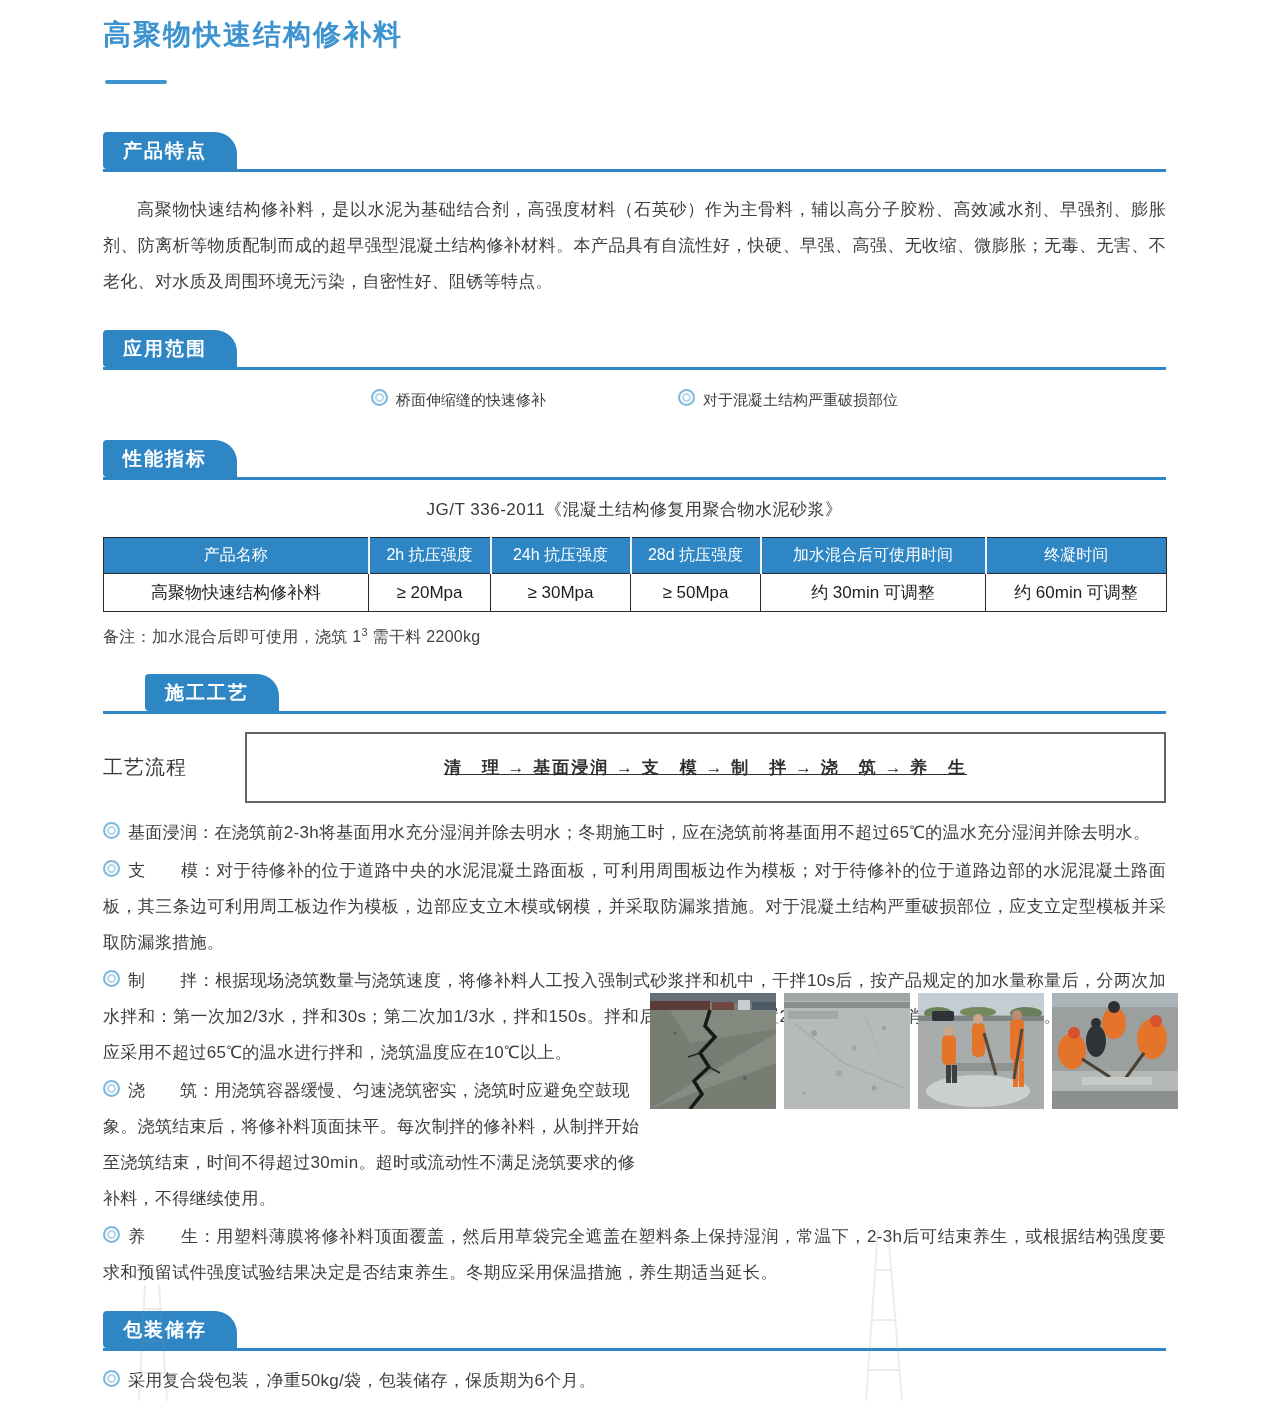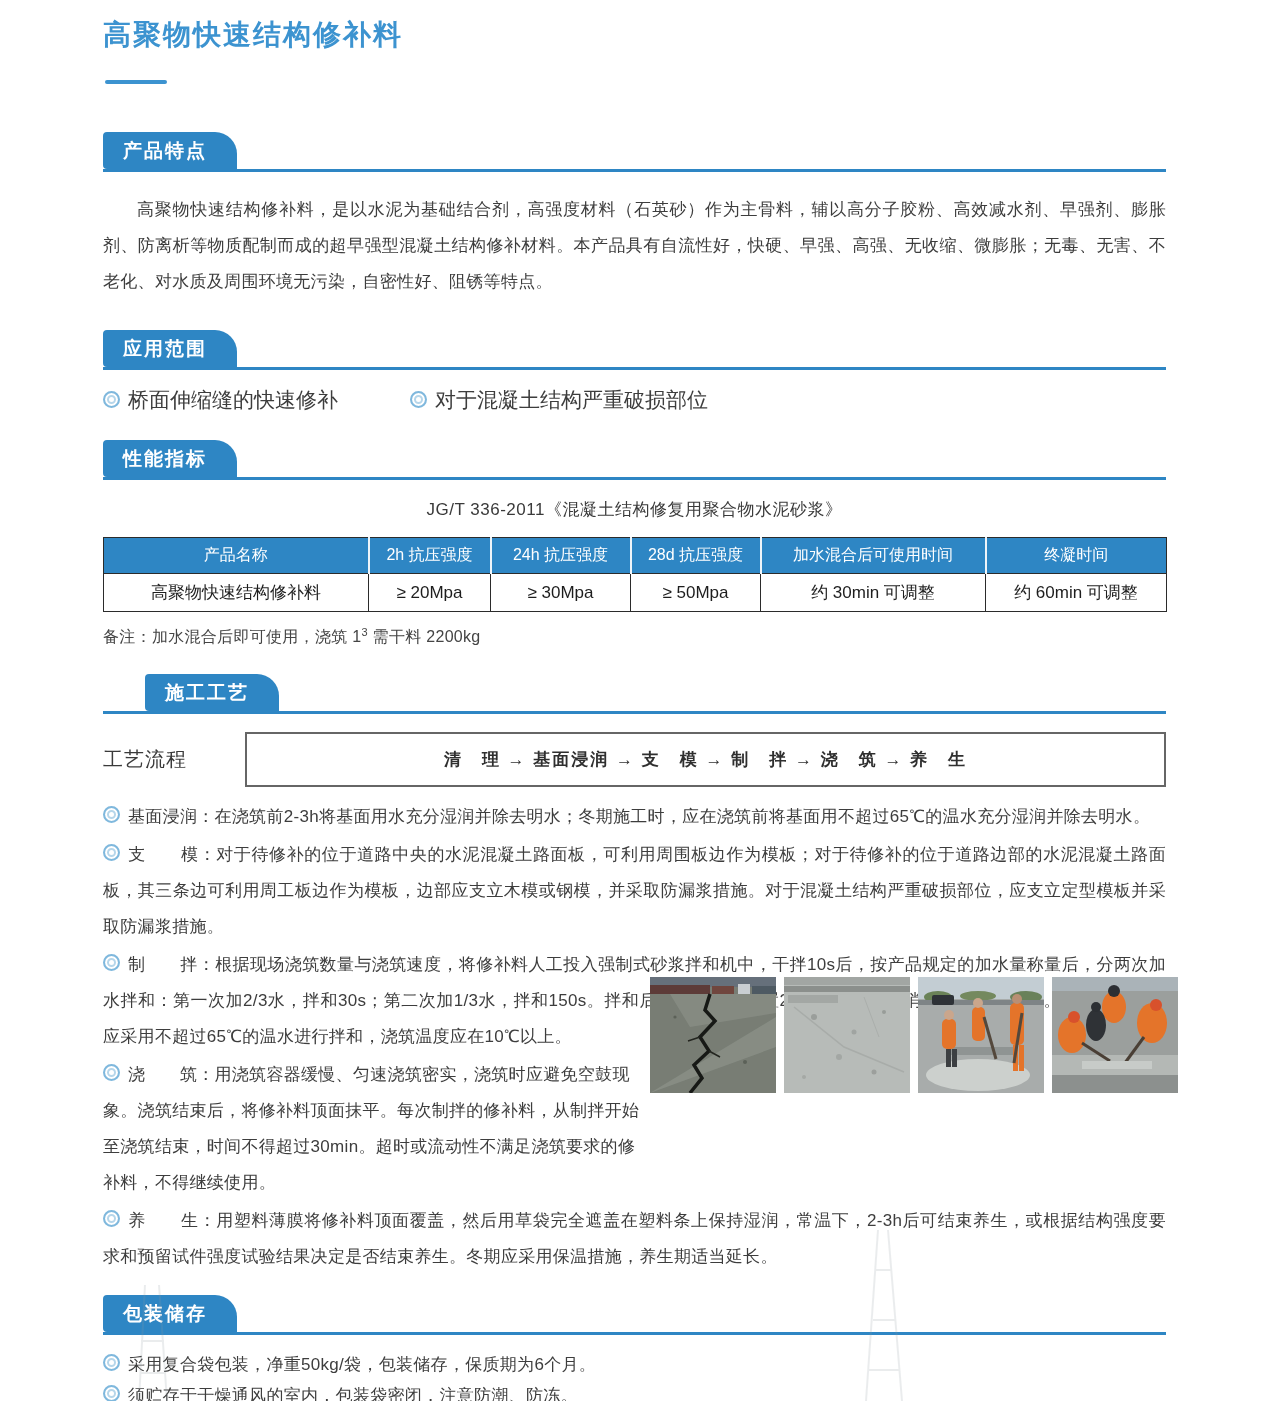--- a/index.html
+++ b/index.html
@@ -32,21 +32,21 @@
   .para{
     margin-top:20px;font-size:17px;line-height:36px;text-align:justify;
     text-indent:2em;color:var(--ink);letter-spacing:0.3px;
   }
   .ring{
     display:inline-block;width:13px;height:13px;border-radius:50%;
     border:2px solid var(--ring);
     box-shadow:inset 0 0 0 2px #ffffff, inset 0 0 0 4px #b6d6ea;
     vertical-align:-1px;margin-right:8px;background:#fff;
   }
-  .app-row{display:flex;margin-top:16px;font-size:21px;line-height:28px;}
+  .app-row{display:flex;margin-top:16px;font-size:15px;line-height:28px;justify-content:center;}
   .app-item:first-child{width:307px;}
 
   .standard-line{margin-top:18px;text-align:center;font-size:17px;color:#3a3a3a;letter-spacing:0.5px;}
 
   
   table.perf{border-collapse:collapse;margin-top:16px;width:1063px;table-layout:fixed;}
   table.perf th{
     background:var(--accent);color:#fff;font-size:16px;font-weight:normal;
     padding:7px 2px;border:1.5px solid #2b2b2b;border-left:2px solid #eef4f9;
   }
@@ -56,21 +56,21 @@
     padding:7px 2px;border:1.5px solid #2b2b2b;
   }
   .note-line{margin-top:14px;font-size:16px;color:#444;letter-spacing:0.3px;}
   .note-line sup{font-size:11px;}
 
   
   .flow-row{display:flex;align-items:stretch;margin-top:18px;}
   .flow-label{width:142px;font-size:20px;color:#3a3a3a;display:flex;align-items:center;letter-spacing:1px;}
   .flow-box{
     flex:1;border:2px solid #666;display:flex;align-items:center;justify-content:center;
-    font-size:17px;font-weight:bold;color:#2f2f2f;letter-spacing:2px;padding:14px 0;
+    font-size:17px;font-weight:bold;color:#2f2f2f;letter-spacing:2px;padding:22px 0;text-decoration:underline;
   }
   .steps{position:relative;margin-top:12px;}
   .step{font-size:17px;line-height:36px;text-align:justify;letter-spacing:0.3px;margin:0 0 2px 0;}
   .step.narrow{width:540px;text-align:left;}
   .photos{position:absolute;top:178px;right:-12px;display:flex;gap:8px;}
   .photo{width:126px;height:116px;overflow:hidden;background:#cfd2d0;}
   .photo svg{display:block;}
 
   .plain-list{margin-top:14px;}
   .plain-item{font-size:17px;line-height:31px;letter-spacing:0.3px;}

